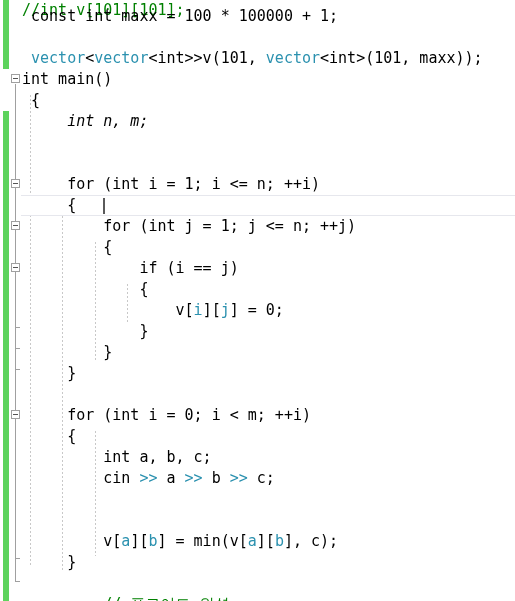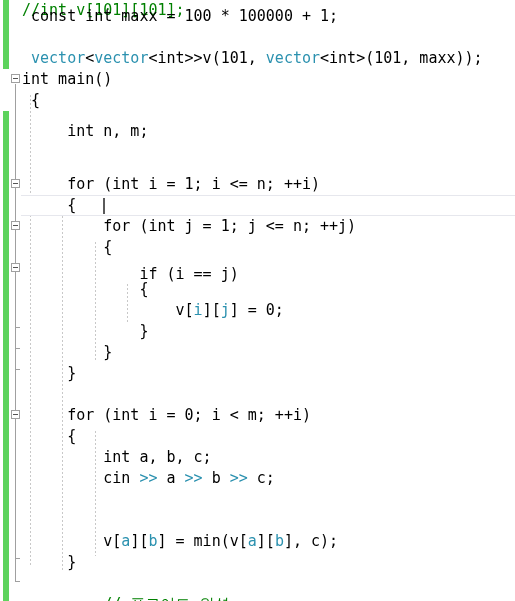--- a/index.html
+++ b/index.html
@@ -167,27 +167,27 @@
 
   <div class="caret" style="top: 198px; height: 16px; left: 103.18px;"></div>
 
   <div class="code-layer">
       <div class="line" style="top: 0px;"><span class="cmt">//int v[101][101];</span></div>
       <div class="line" style="top: 6px;"><span class="pln"> </span><span class="kw">const</span><span class="pln"> </span><span class="kw">int</span><span class="pln"> maxx = 100 * 100000 + 1;</span></div>
       <div class="line" style="top: 27px;"><span class="pln"></span></div>
       <div class="line" style="top: 48px;"><span class="pln"> </span><span class="cls">vector</span><span class="pln">&lt;</span><span class="cls">vector</span><span class="pln">&lt;</span><span class="kw">int</span><span class="pln">&gt;&gt;v(101, </span><span class="cls">vector</span><span class="pln">&lt;</span><span class="kw">int</span><span class="pln">&gt;(101, maxx));</span></div>
       <div class="line" style="top: 69px; text-align: right;"><span class="kw">int</span><span class="pln"> main()</span></div>
       <div class="line" style="top: 90px;"><span class="pln"> {</span></div>
-      <div class="line" style="top: 121px;"><span class="pln">     </span><span class="kw">int</span><span class="pln"> n, m;</span></div>
+      <div class="line" style="top: 111px; font-style: italic;"><span class="pln">     </span><span class="kw">int</span><span class="pln"> n, m;</span></div>
       <div class="line" style="top: 153px;"><span class="pln"></span></div>
       <div class="line" style="top: 174px;"><span class="pln">     </span><span class="kw">for</span><span class="pln"> (</span><span class="kw">int</span><span class="pln"> i = 1; i &lt;= n; ++i)</span></div>
       <div class="line" style="top: 195px;"><span class="pln">     {</span></div>
       <div class="line" style="top: 216px;"><span class="pln">         </span><span class="kw">for</span><span class="pln"> (</span><span class="kw">int</span><span class="pln"> j = 1; j &lt;= n; ++j)</span></div>
       <div class="line" style="top: 237px;"><span class="pln">         {</span></div>
-      <div class="line" style="top: 264px;"><span class="pln">             </span><span class="kw">if</span><span class="pln"> (i == j)</span></div>
+      <div class="line" style="top: 258px;"><span class="pln">             </span><span class="kw">if</span><span class="pln"> (i == j)</span></div>
       <div class="line" style="top: 279px;"><span class="pln">             {</span></div>
       <div class="line" style="top: 300px;"><span class="pln">                 v[</span><span class="var">i</span><span class="pln">][</span><span class="var">j</span><span class="pln">] = 0;</span></div>
       <div class="line" style="top: 321px;"><span class="pln">             }</span></div>
       <div class="line" style="top: 342px;"><span class="pln">         }</span></div>
       <div class="line" style="top: 363px;"><span class="pln">     }</span></div>
       <div class="line" style="top: 384px;"><span class="pln"></span></div>
       <div class="line" style="top: 405px;"><span class="pln">     </span><span class="kw">for</span><span class="pln"> (</span><span class="kw">int</span><span class="pln"> i = 0; i &lt; m; ++i)</span></div>
       <div class="line" style="top: 426px;"><span class="pln">     {</span></div>
       <div class="line" style="top: 468px;"><span class="pln">         cin </span><span class="op">&gt;&gt;</span><span class="pln"> a </span><span class="op">&gt;&gt;</span><span class="pln"> b </span><span class="op">&gt;&gt;</span><span class="pln"> c;</span></div>
       <div class="line" style="top: 447px;"><span class="pln">         </span><span class="kw">int</span><span class="pln"> a, b, c;</span></div>

